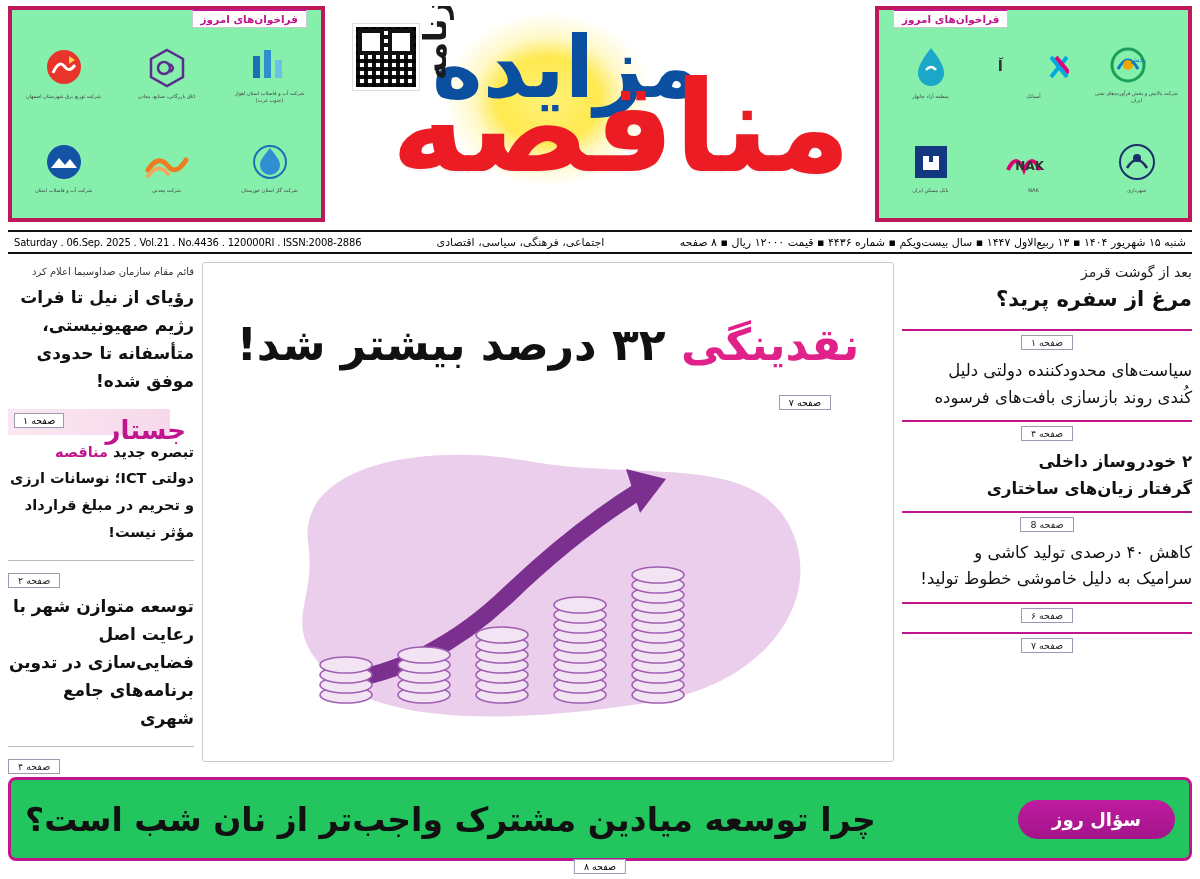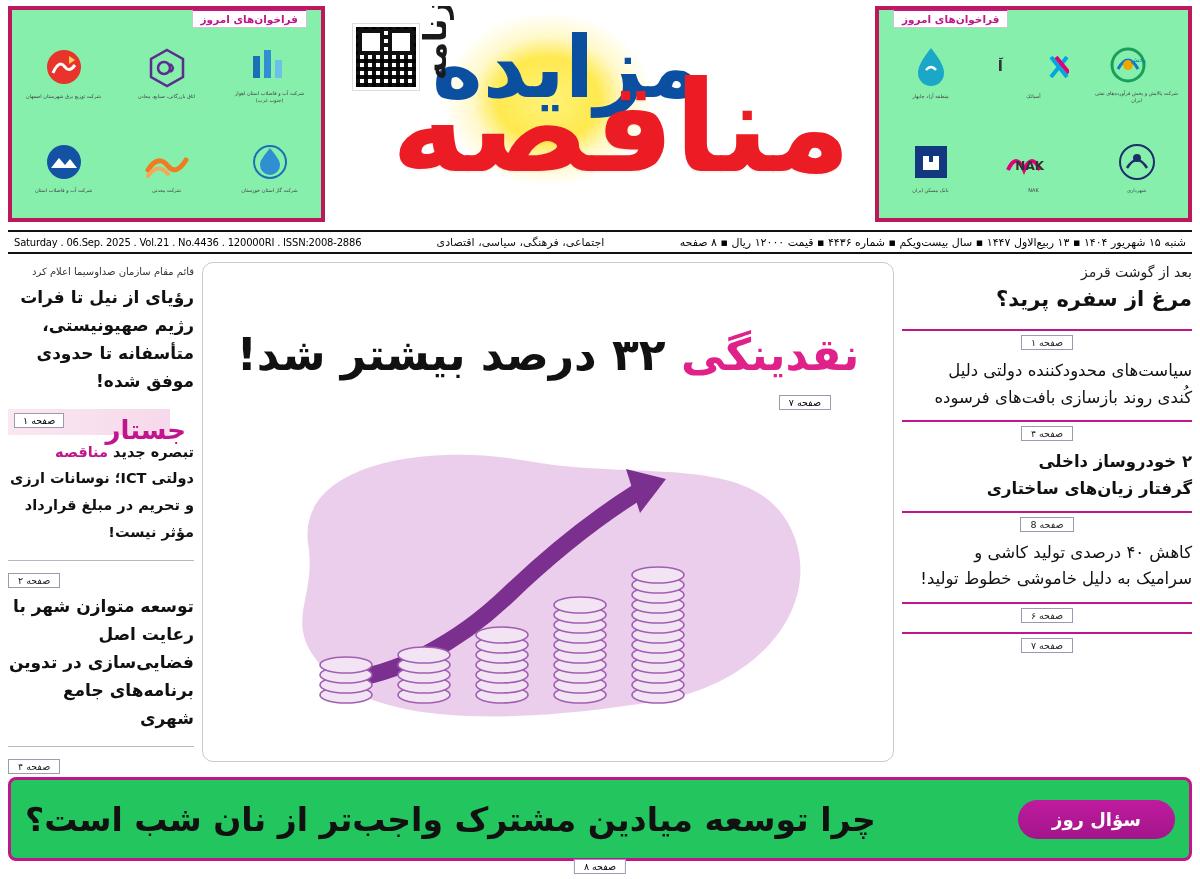--- a/index.html
+++ b/index.html
@@ -219,24 +219,24 @@
   .news-head.reg { font-weight: normal; }
 
   
   .col-center {
     flex: 1;
     display: flex;
     flex-direction: column;
   }
   .hero {
     border: 1px solid #c9c9d2;
-    border-radius: 11px;
+    border-radius: 3px;
     height: 500px;
     position: relative;
-    padding: 30px 20px;
+    padding: 20px 20px;
     background: #fff;
   }
   .hero-title {
     text-align: center;
     font-size: 44px;
     font-weight: bold;
     color: #111;
     line-height: 1.25;
     margin-top: 34px;
     white-space: nowrap;

